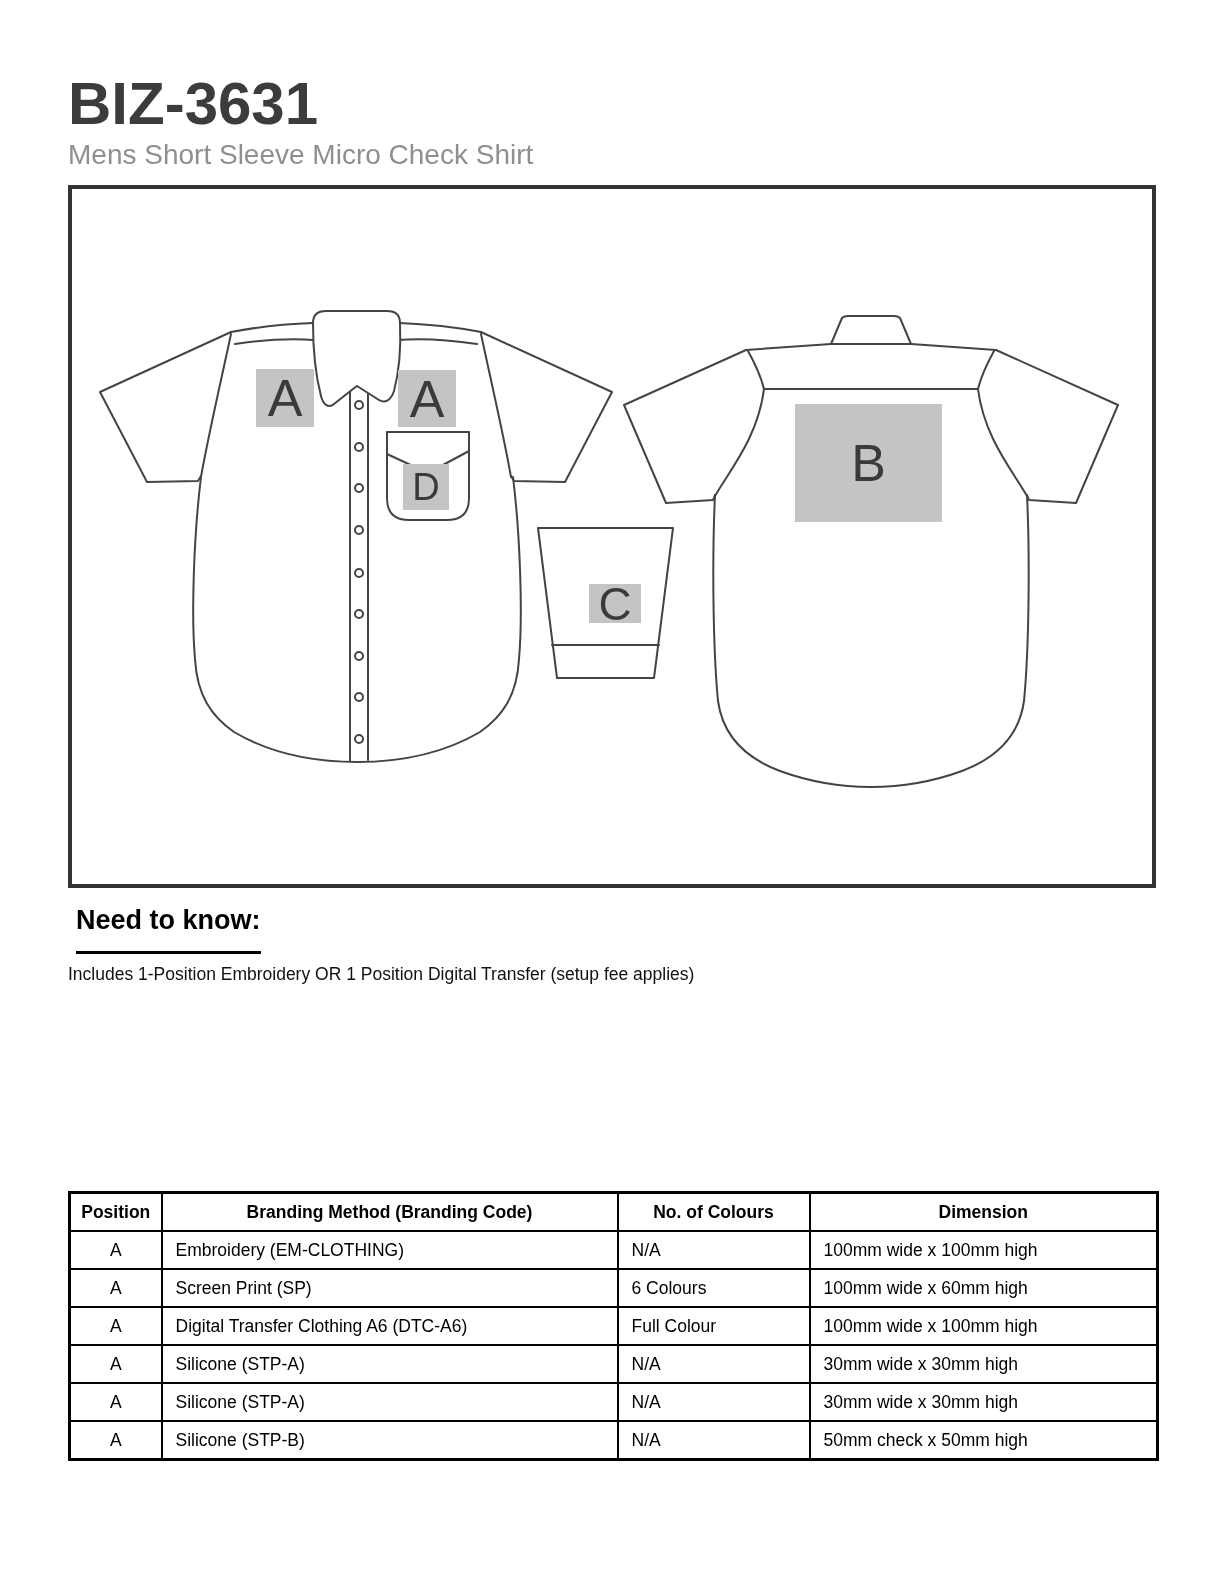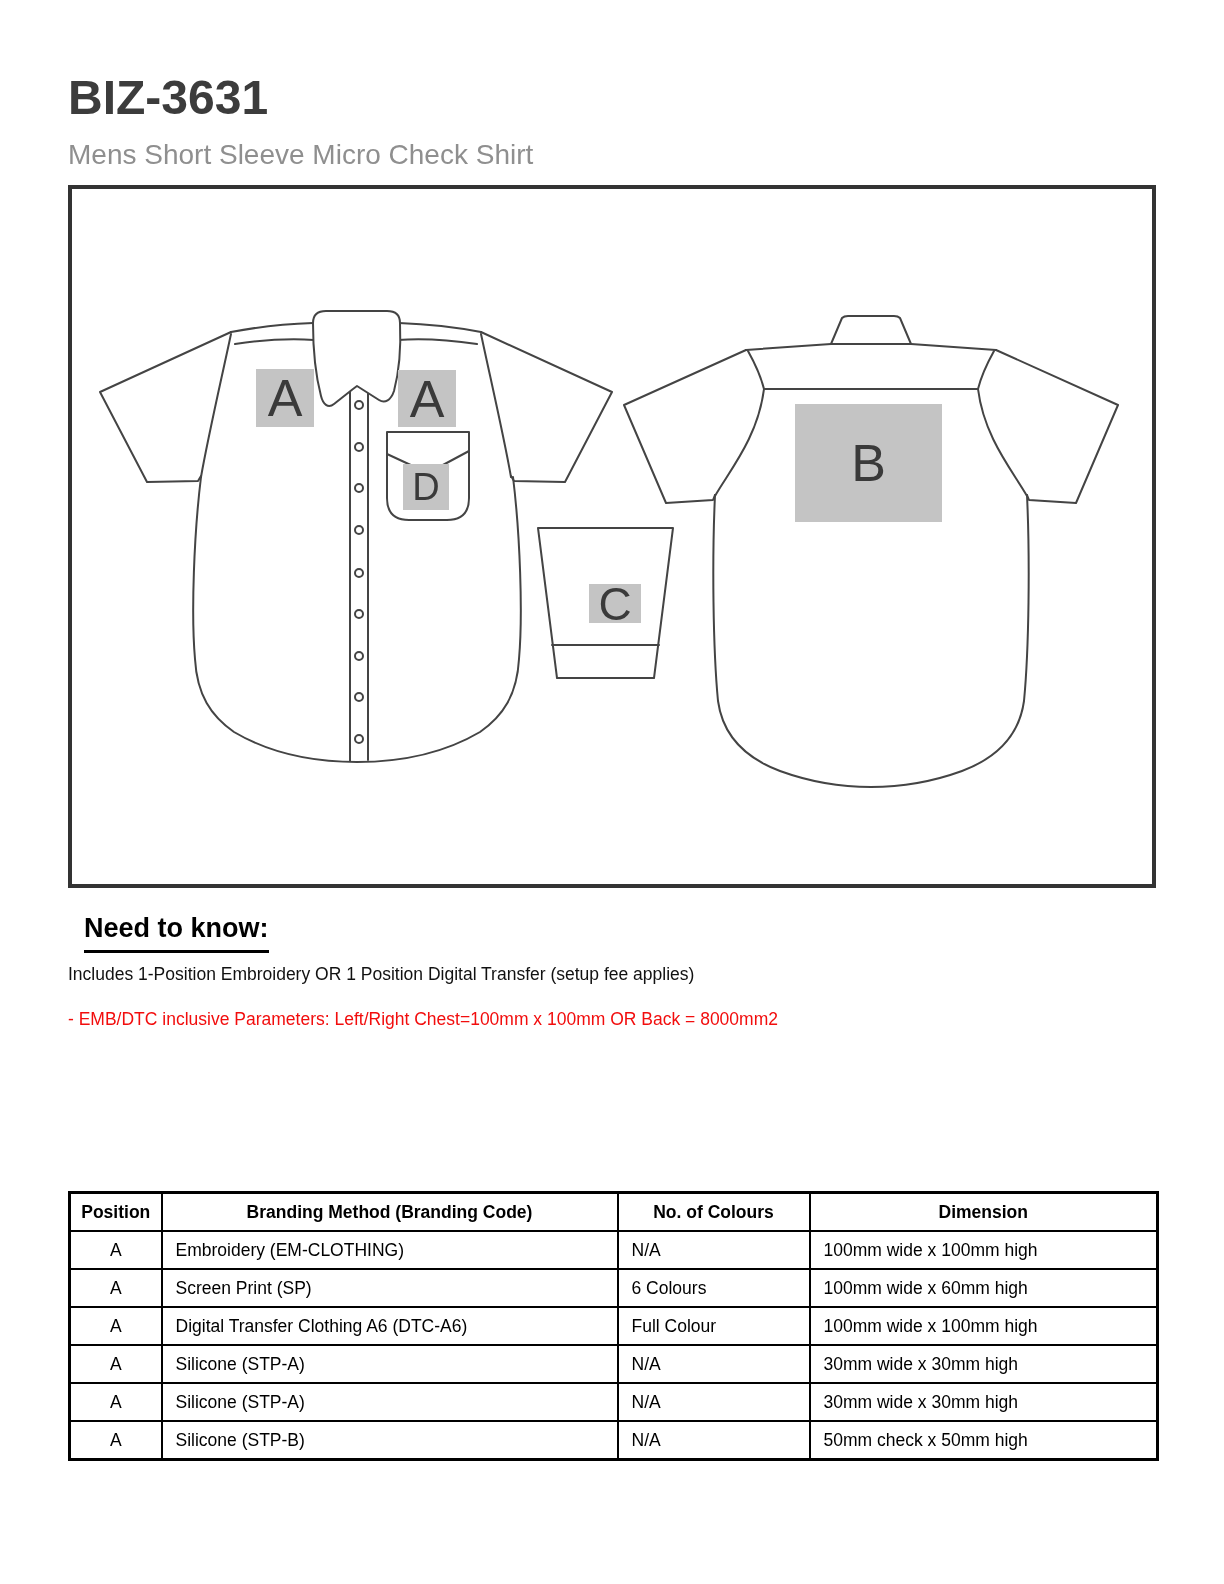--- a/index.html
+++ b/index.html
@@ -2,44 +2,44 @@
 <html><head>
 <meta charset="utf-8">
 <style>
   html,body { margin:0; padding:0; background:#ffffff; }
   .page {
     position:relative; width:1224px; height:1584px; background:#ffffff;
     font-family:"Liberation Sans", sans-serif; overflow:hidden;
   }
   .product-code {
     position:absolute; left:68px; top:74px; margin:0;
-    font-size:48px; font-weight:bold; color:#3c3c3c; line-height:1;
+    font-size:60px; font-weight:bold; color:#3c3c3c; line-height:1;
   }
   .product-name {
     position:absolute; left:68px; top:140px;
     font-size:28px; color:#8f8f8f; line-height:1.1;
   }
   .diagram-box {
     position:absolute; left:68px; top:185px; width:1088px; height:703px;
     border:4px solid #333333; box-sizing:border-box; background:#ffffff;
   }
   .diagram-box svg { position:absolute; left:0; top:0; }
   .marker {
     position:absolute; background:#c4c4c4; color:#3a3a3a;
     display:flex; align-items:center; justify-content:center;
     line-height:1; user-select:none;
   }
   .sleeve-caption {
     position:absolute; left:440px; top:489px; width:200px;
     text-align:center; font-size:23px; line-height:30px; color:#222222;
   }
   .section-heading {
-    position:absolute; left:68px; margin:16px;
+    position:absolute; left:68px; margin:8px;
     font-size:27px; font-weight:bold; color:#000000;
-    border-bottom:3px solid #000000; padding-bottom:6px; line-height:1.15;
+    border-bottom:3px solid #000000; padding-bottom:15px; line-height:1.15;
   }
   .need-heading { top:897px; }
   .branding-heading { top:1180px;text-align:center; }
   .includes-line {
     position:absolute; left:68px; top:963px;
     font-size:17.5px; color:#111111; line-height:1.3;text-align:right;
   }
   .warnings {
     position:absolute; left:68px; top:1007px;
     font-size:17.5px; color:#f20d0d; line-height:25px;
@@ -113,21 +113,20 @@
     <div class="marker" style="left:326px;top:181px;width:58px;height:57px;font-size:52px;">A</div>
     <div class="marker" style="left:331px;top:275px;width:46px;height:46px;font-size:38px;">D</div>
     <div class="marker" style="left:517px;top:395px;width:52px;height:39px;font-size:46px;">C</div>
     <div class="marker" style="left:723px;top:215px;width:147px;height:118px;font-size:52px;">B</div>
 
   </div>
 
   <h2 class="section-heading need-heading">Need to know:</h2>
   <div class="includes-line">Includes 1-Position Embroidery OR 1 Position Digital Transfer (setup fee applies)</div>
   <div class="warnings">
-    <div>- EMB/DTC inclusive Parameters: Left/Right Chest=100mm x 100mm OR Back = 8000mm2</div>
   </div>
 
   <h2 class="section-heading branding-heading">Branding Options:</h2>
 
   <table class="branding-table">
     <colgroup>
       <col style="width:92px">
         <col style="width:456px">
         <col style="width:192px">
         <col style="width:348px">

